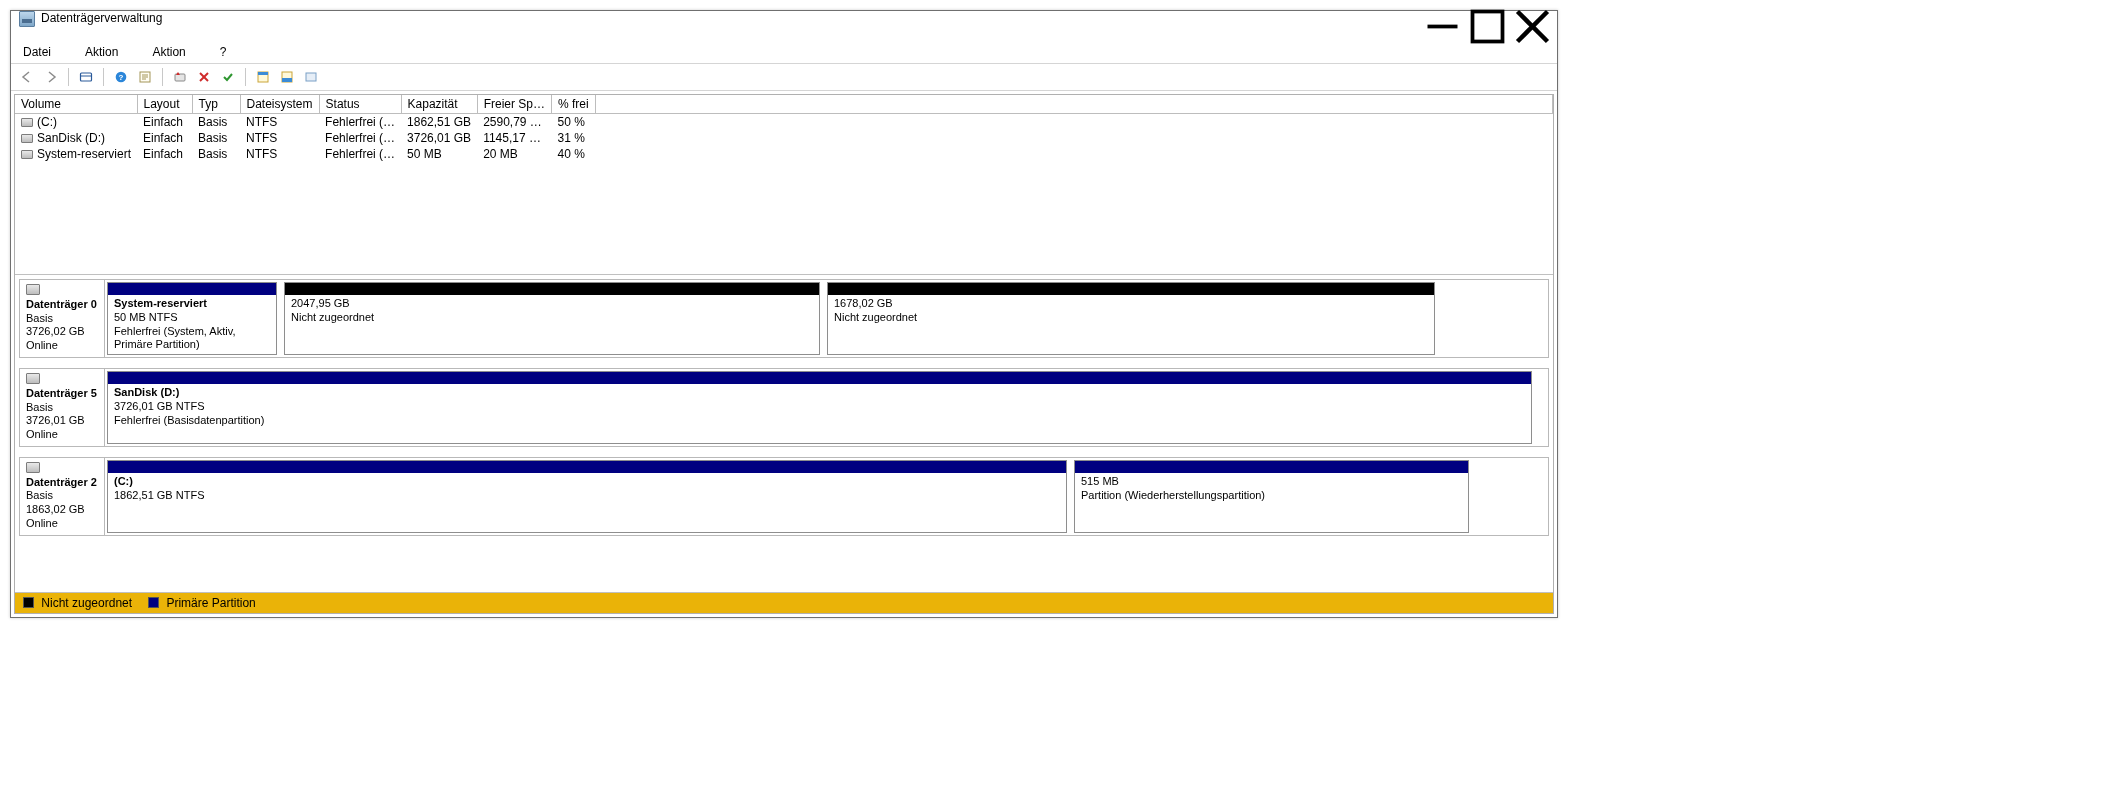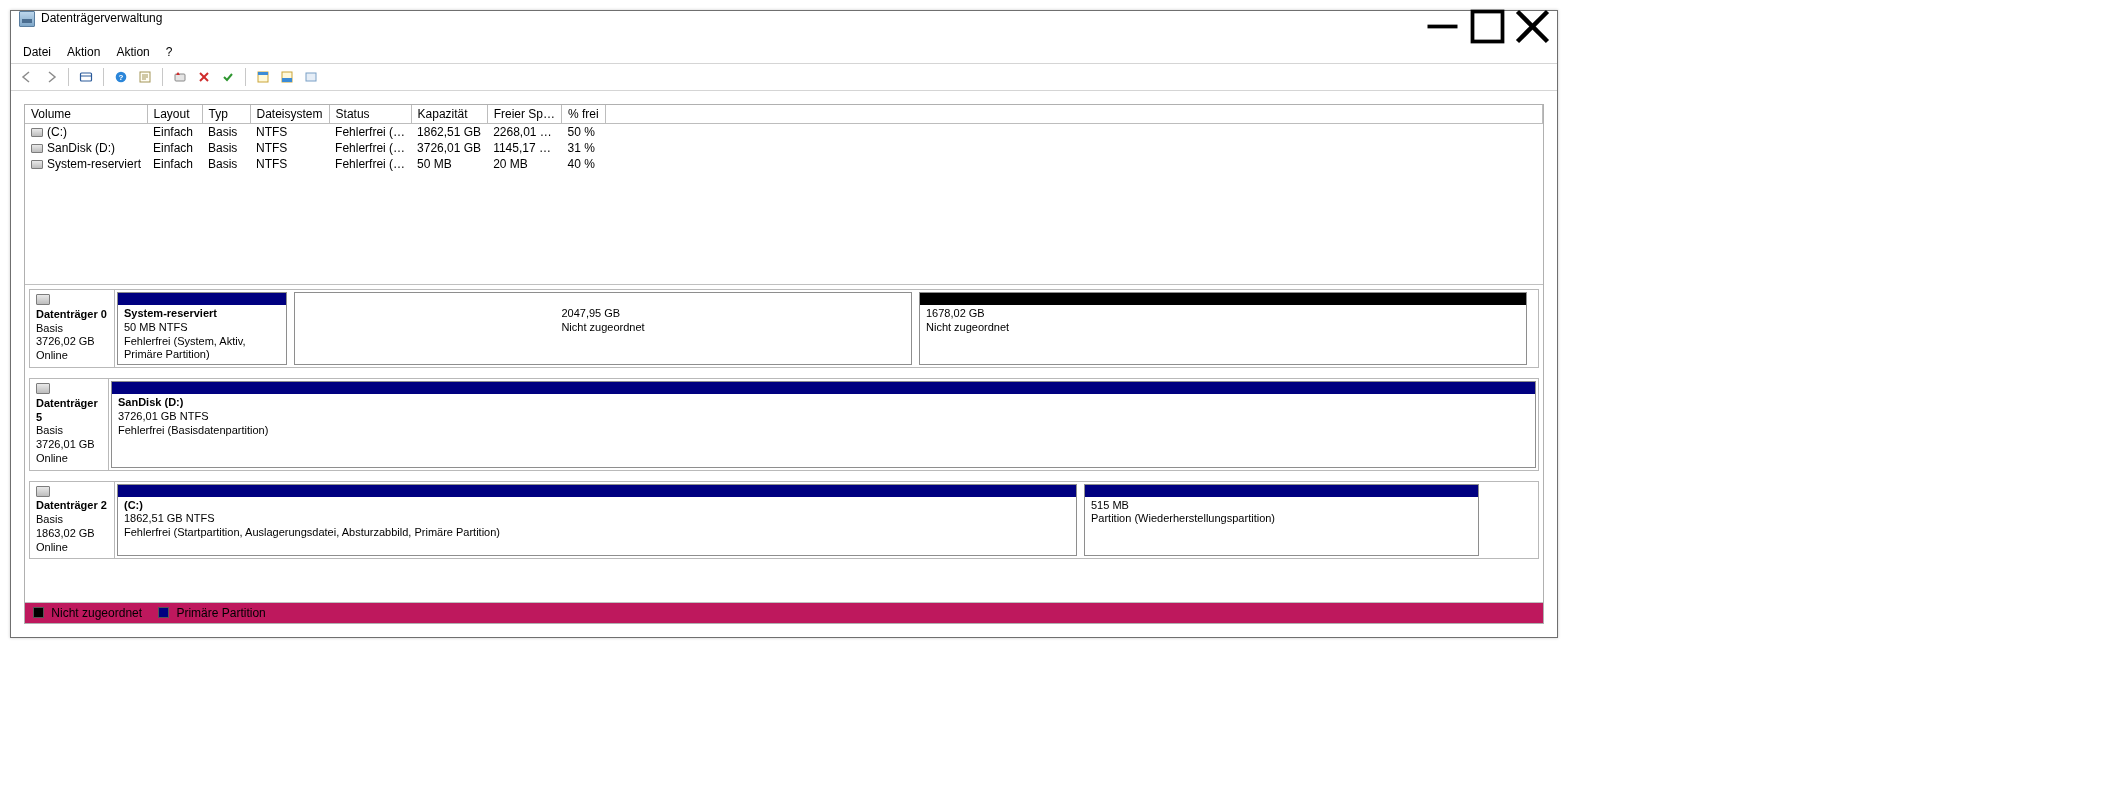--- a/index.html
+++ b/index.html
@@ -41,21 +41,21 @@
   .titlebar .spacer { flex: 1; }
   .titlebar .ctrl {
     width: 45px; height: 30px;
     display: flex; align-items: center; justify-content: center;
     font-size: 14px;
     color: #111;
   }
   
   .menubar {
     padding: 2px 6px;
-    display: flex; gap: 4px;
+    display: flex; gap: 22px;
     font-size: 12px;
     color:#000;
   }
   .menubar .item { padding: 2px 6px; }
   
   .toolbar {
     border-top: 1px solid #d5d5d5;
     border-bottom: 1px solid #d5d5d5;
     padding: 3px 6px;
     display: flex; align-items: center; gap: 4px;
@@ -68,25 +68,25 @@
   }
   .tbtn.disabled { opacity:.45; }
   .tsep {
     width: 1px; height: 18px;
     background: #c8c8c8;
     margin: 0 3px;
   }
   .tbtn svg { width: 14px; height: 14px; display:block; }
   
   .content {
-    margin: 13px;
+    margin: 3px;
     border: 1px solid #b0b0b0;
     display: flex; flex-direction: column;
     height: 520px;
-    background:#be185d;
+    background:#eab308;
   }
   .split-top {
     height: 180px;
     overflow: auto;
     border-bottom: 1px solid #c0c0c0;
     background:#fff;
   }
   
   table.vol {
     border-collapse: collapse;
@@ -319,21 +319,21 @@
           </tr>
         </thead>
         <tbody id="vol-body">
             <tr>
               <td><span class="volicon"></span><span>(C:)</span></td>
               <td>Einfach</td>
               <td>Basis</td>
               <td>NTFS</td>
               <td>Fehlerfrei (…</td>
               <td>1862,51 GB</td>
-              <td>2268,01 …</td>
+              <td>2590,79 …</td>
               <td>50 %</td>
               <td></td>
             </tr>
             <tr>
               <td><span class="volicon"></span><span>SanDisk (D:)</span></td>
               <td>Einfach</td>
               <td>Basis</td>
               <td>NTFS</td>
               <td>Fehlerfrei (…</td>
               <td>3726,01 GB</td>
@@ -366,21 +366,21 @@
           </div>
           <div class="disk-parts">
             <div class="part" style="width: 170px;">
               <div class="bar bar-primary"></div>
               <div class="plabel">
                 <div class="b">System-reserviert</div>
                 <div>50 MB NTFS</div>
                 <div>Fehlerfrei (System, Aktiv, Primäre Partition)</div>
               </div>
             </div>
-            <div class="part" style="width: 618px; align-items: center;">
+            <div class="part" style="width: 536px;">
               <div class="bar bar-unalloc"></div>
               <div class="plabel">
                 <div>2047,95 GB</div>
                 <div>Nicht zugeordnet</div>
               </div>
             </div>
             <div class="part" style="width: 608px;">
               <div class="bar bar-unalloc"></div>
               <div class="plabel">
                 <div>1678,02 GB</div>
@@ -413,21 +413,20 @@
             <div>Basis</div>
             <div>1863,02 GB</div>
             <div>Online</div>
           </div>
           <div class="disk-parts">
             <div class="part" style="width: 960px;">
               <div class="bar bar-primary"></div>
               <div class="plabel">
                 <div class="b">(C:)</div>
                 <div>1862,51 GB NTFS</div>
-                <div>Fehlerfrei (Startpartition, Auslagerungsdatei, Absturzabbild, Primäre Partition)</div>
               </div>
             </div>
             <div class="part" style="width: 395px;">
               <div class="bar bar-primary"></div>
               <div class="plabel">
                 <div>515 MB</div>
                 <div>Partition (Wiederherstellungspartition)</div>
               </div>
             </div>
           </div>

